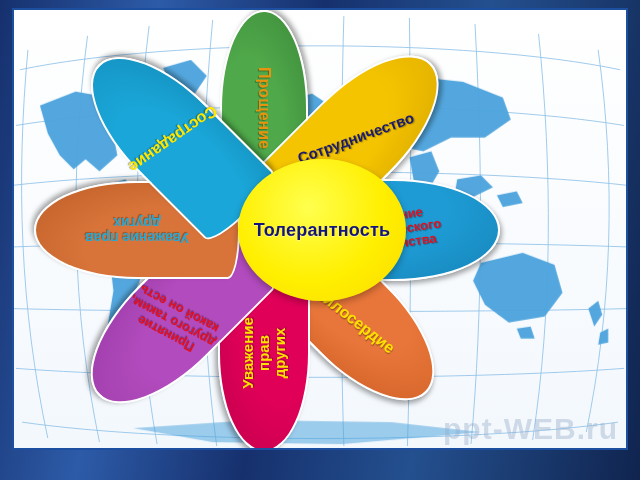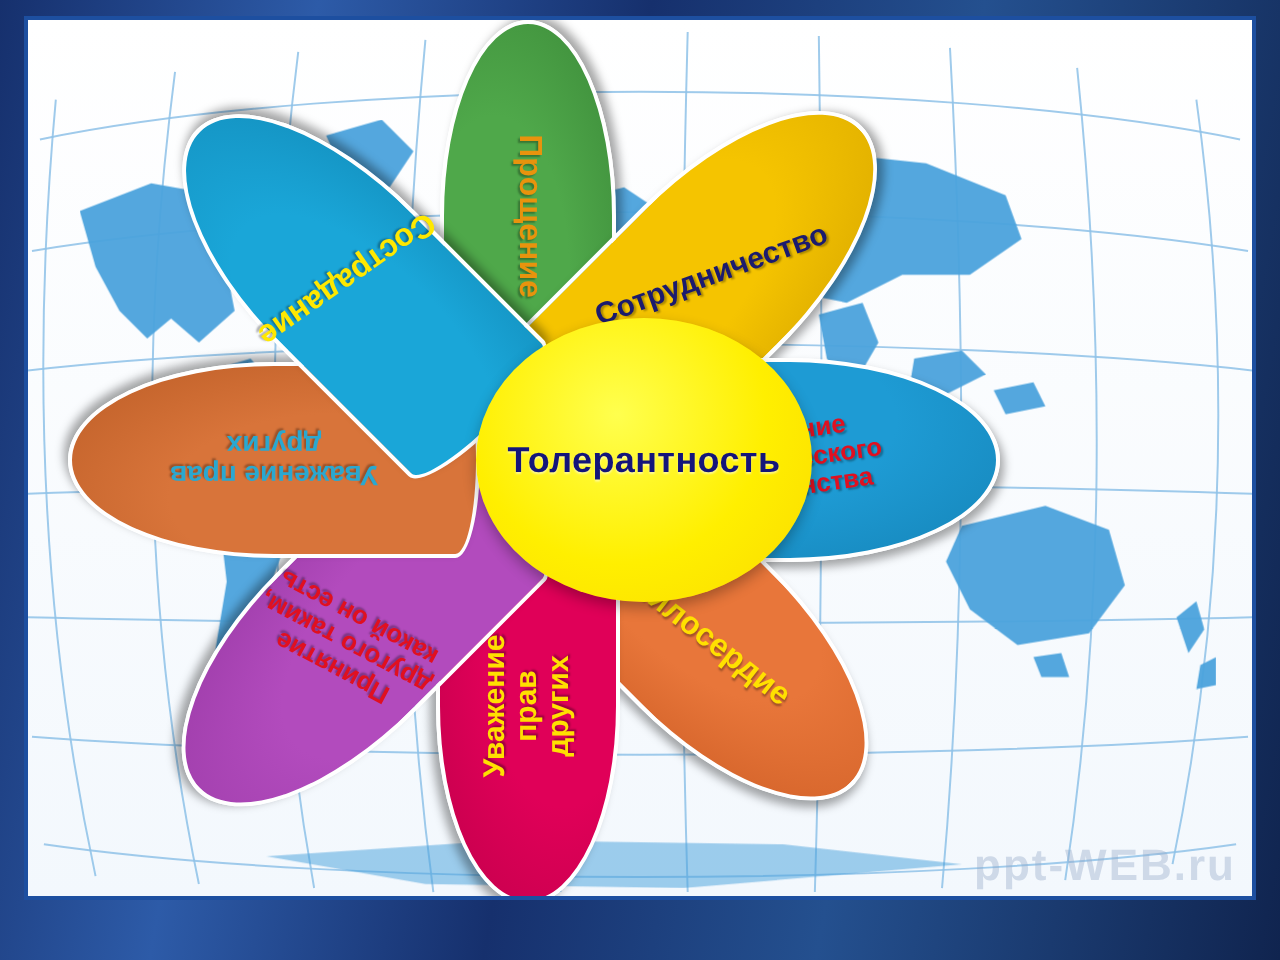--- a/index.html
+++ b/index.html
@@ -121,21 +121,21 @@
     letter-spacing: .2px;
     text-shadow: 0 1px 1px rgba(255,255,255,.5);
   }
 
   
   #watermark {
     position: absolute;
     right: 8px;
     bottom: 2px;
     z-index: 35;
-    font-size: 22px;
+    font-size: 30px;
     font-weight: bold;
     letter-spacing: 1px;
     color: rgba(150,170,200,.40);
     user-select: none;
   }
 </style>
 </head>
 <body>
 
 <div id="slide">

